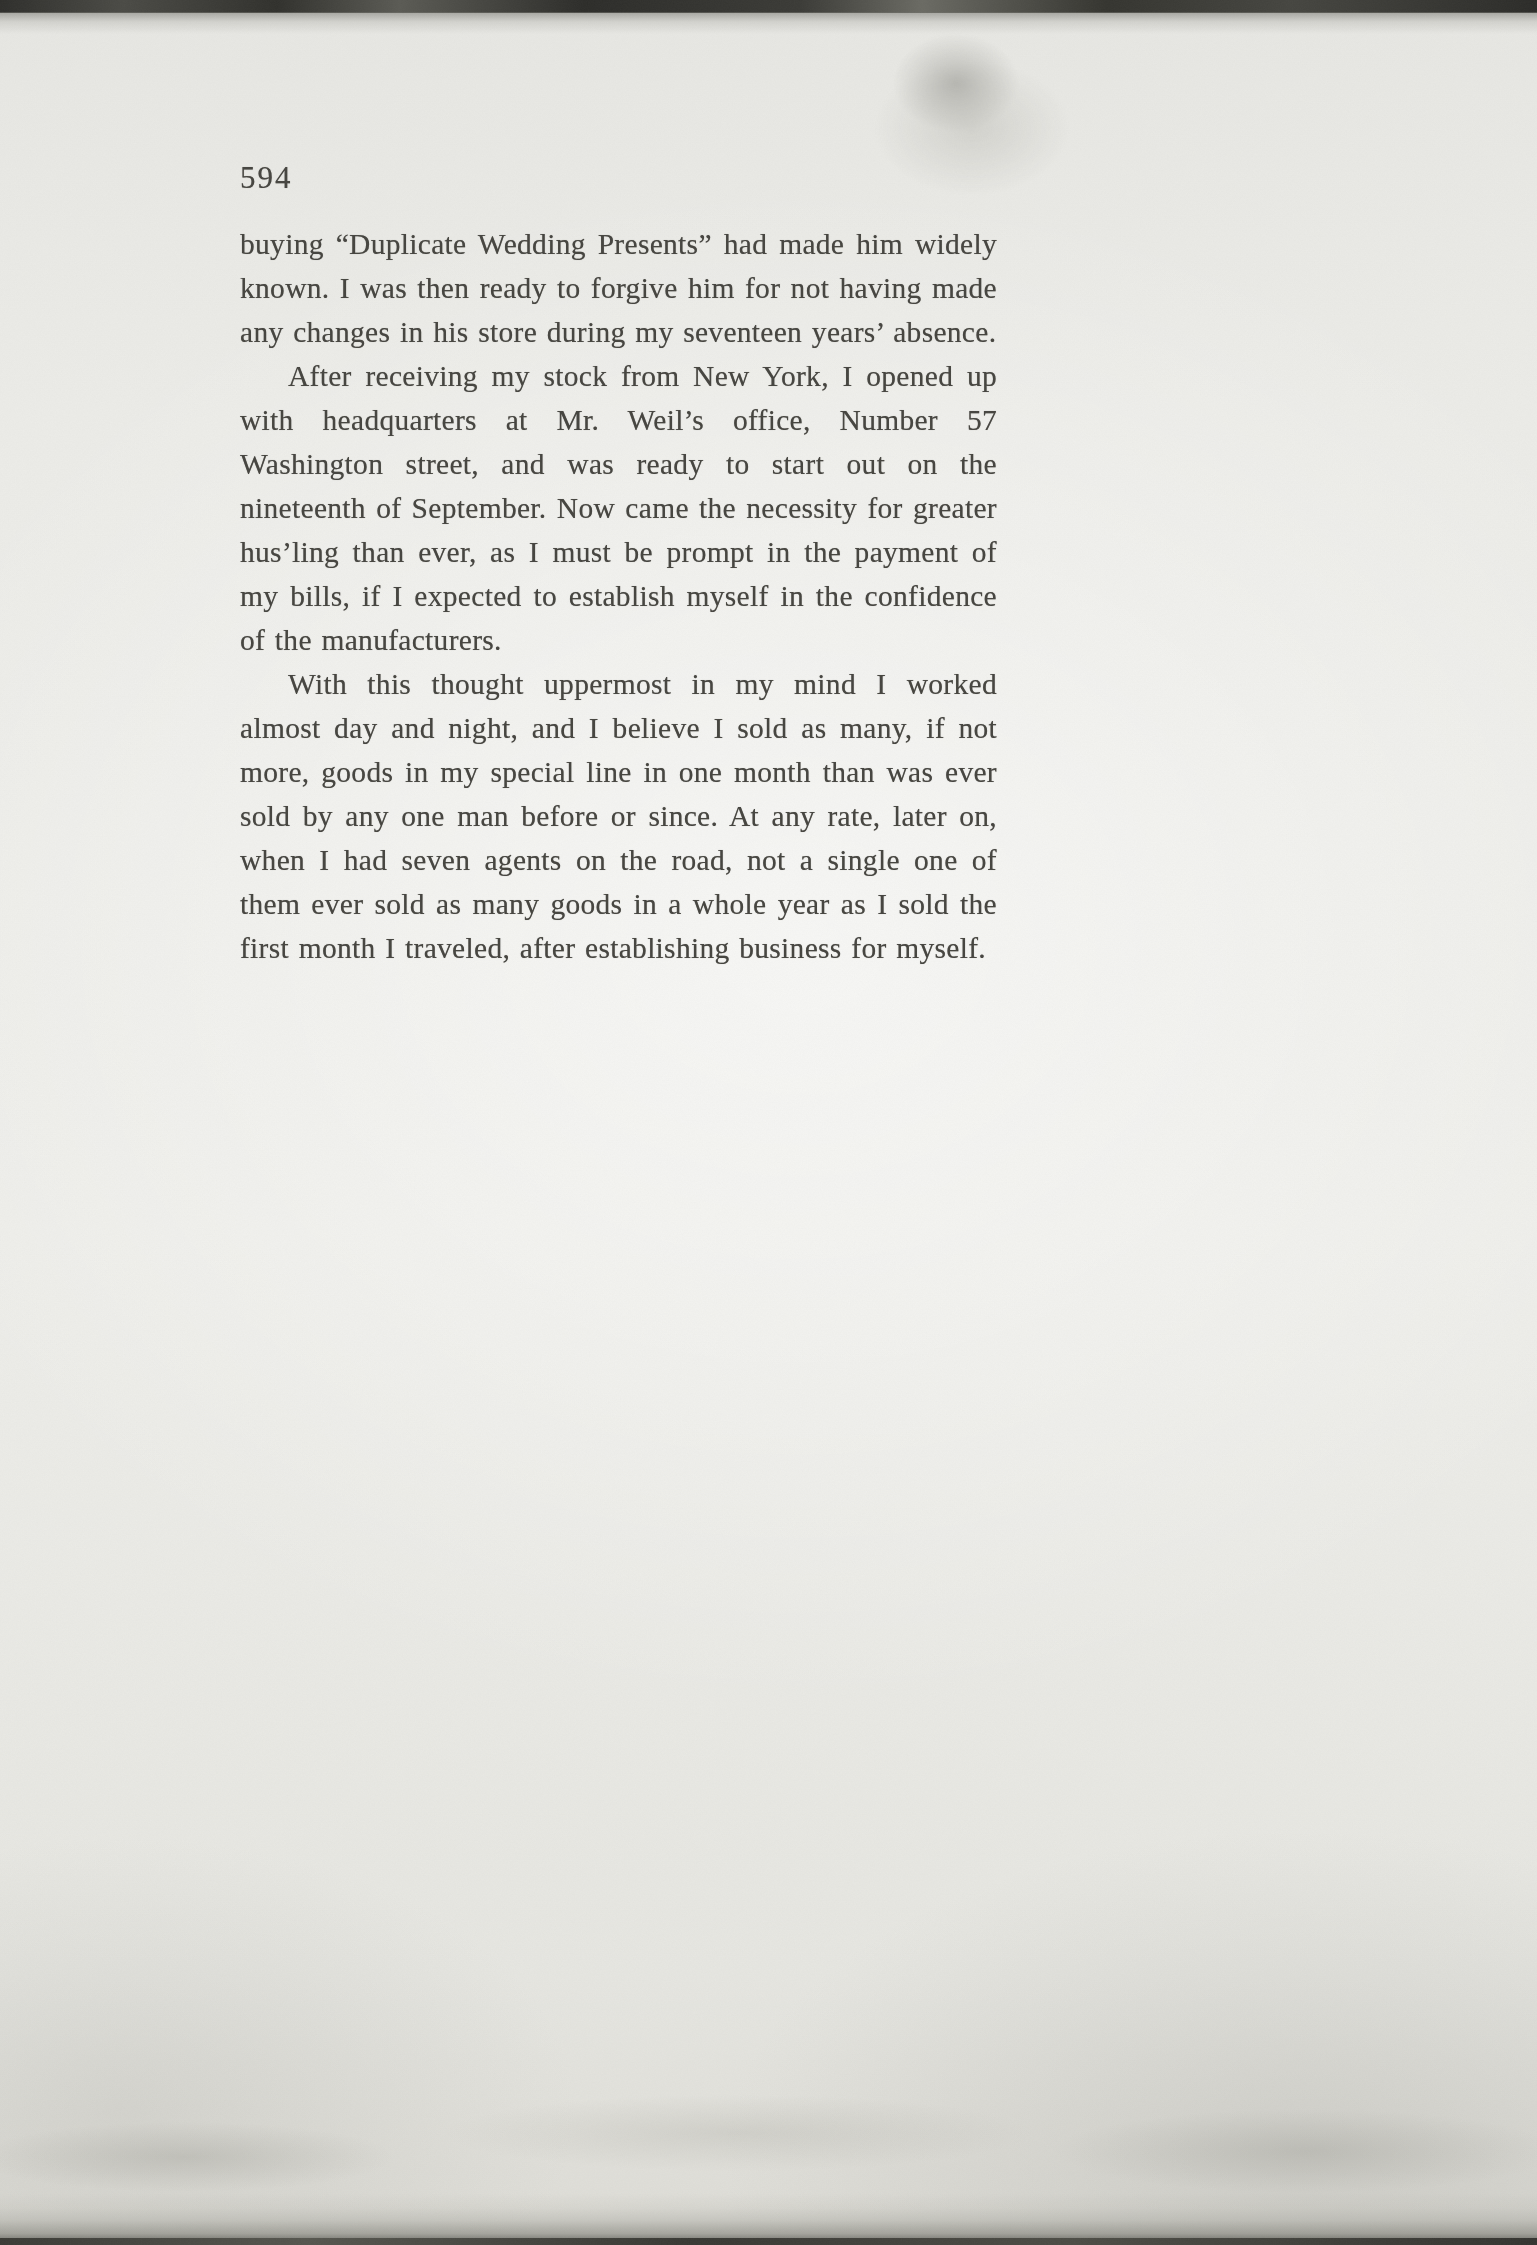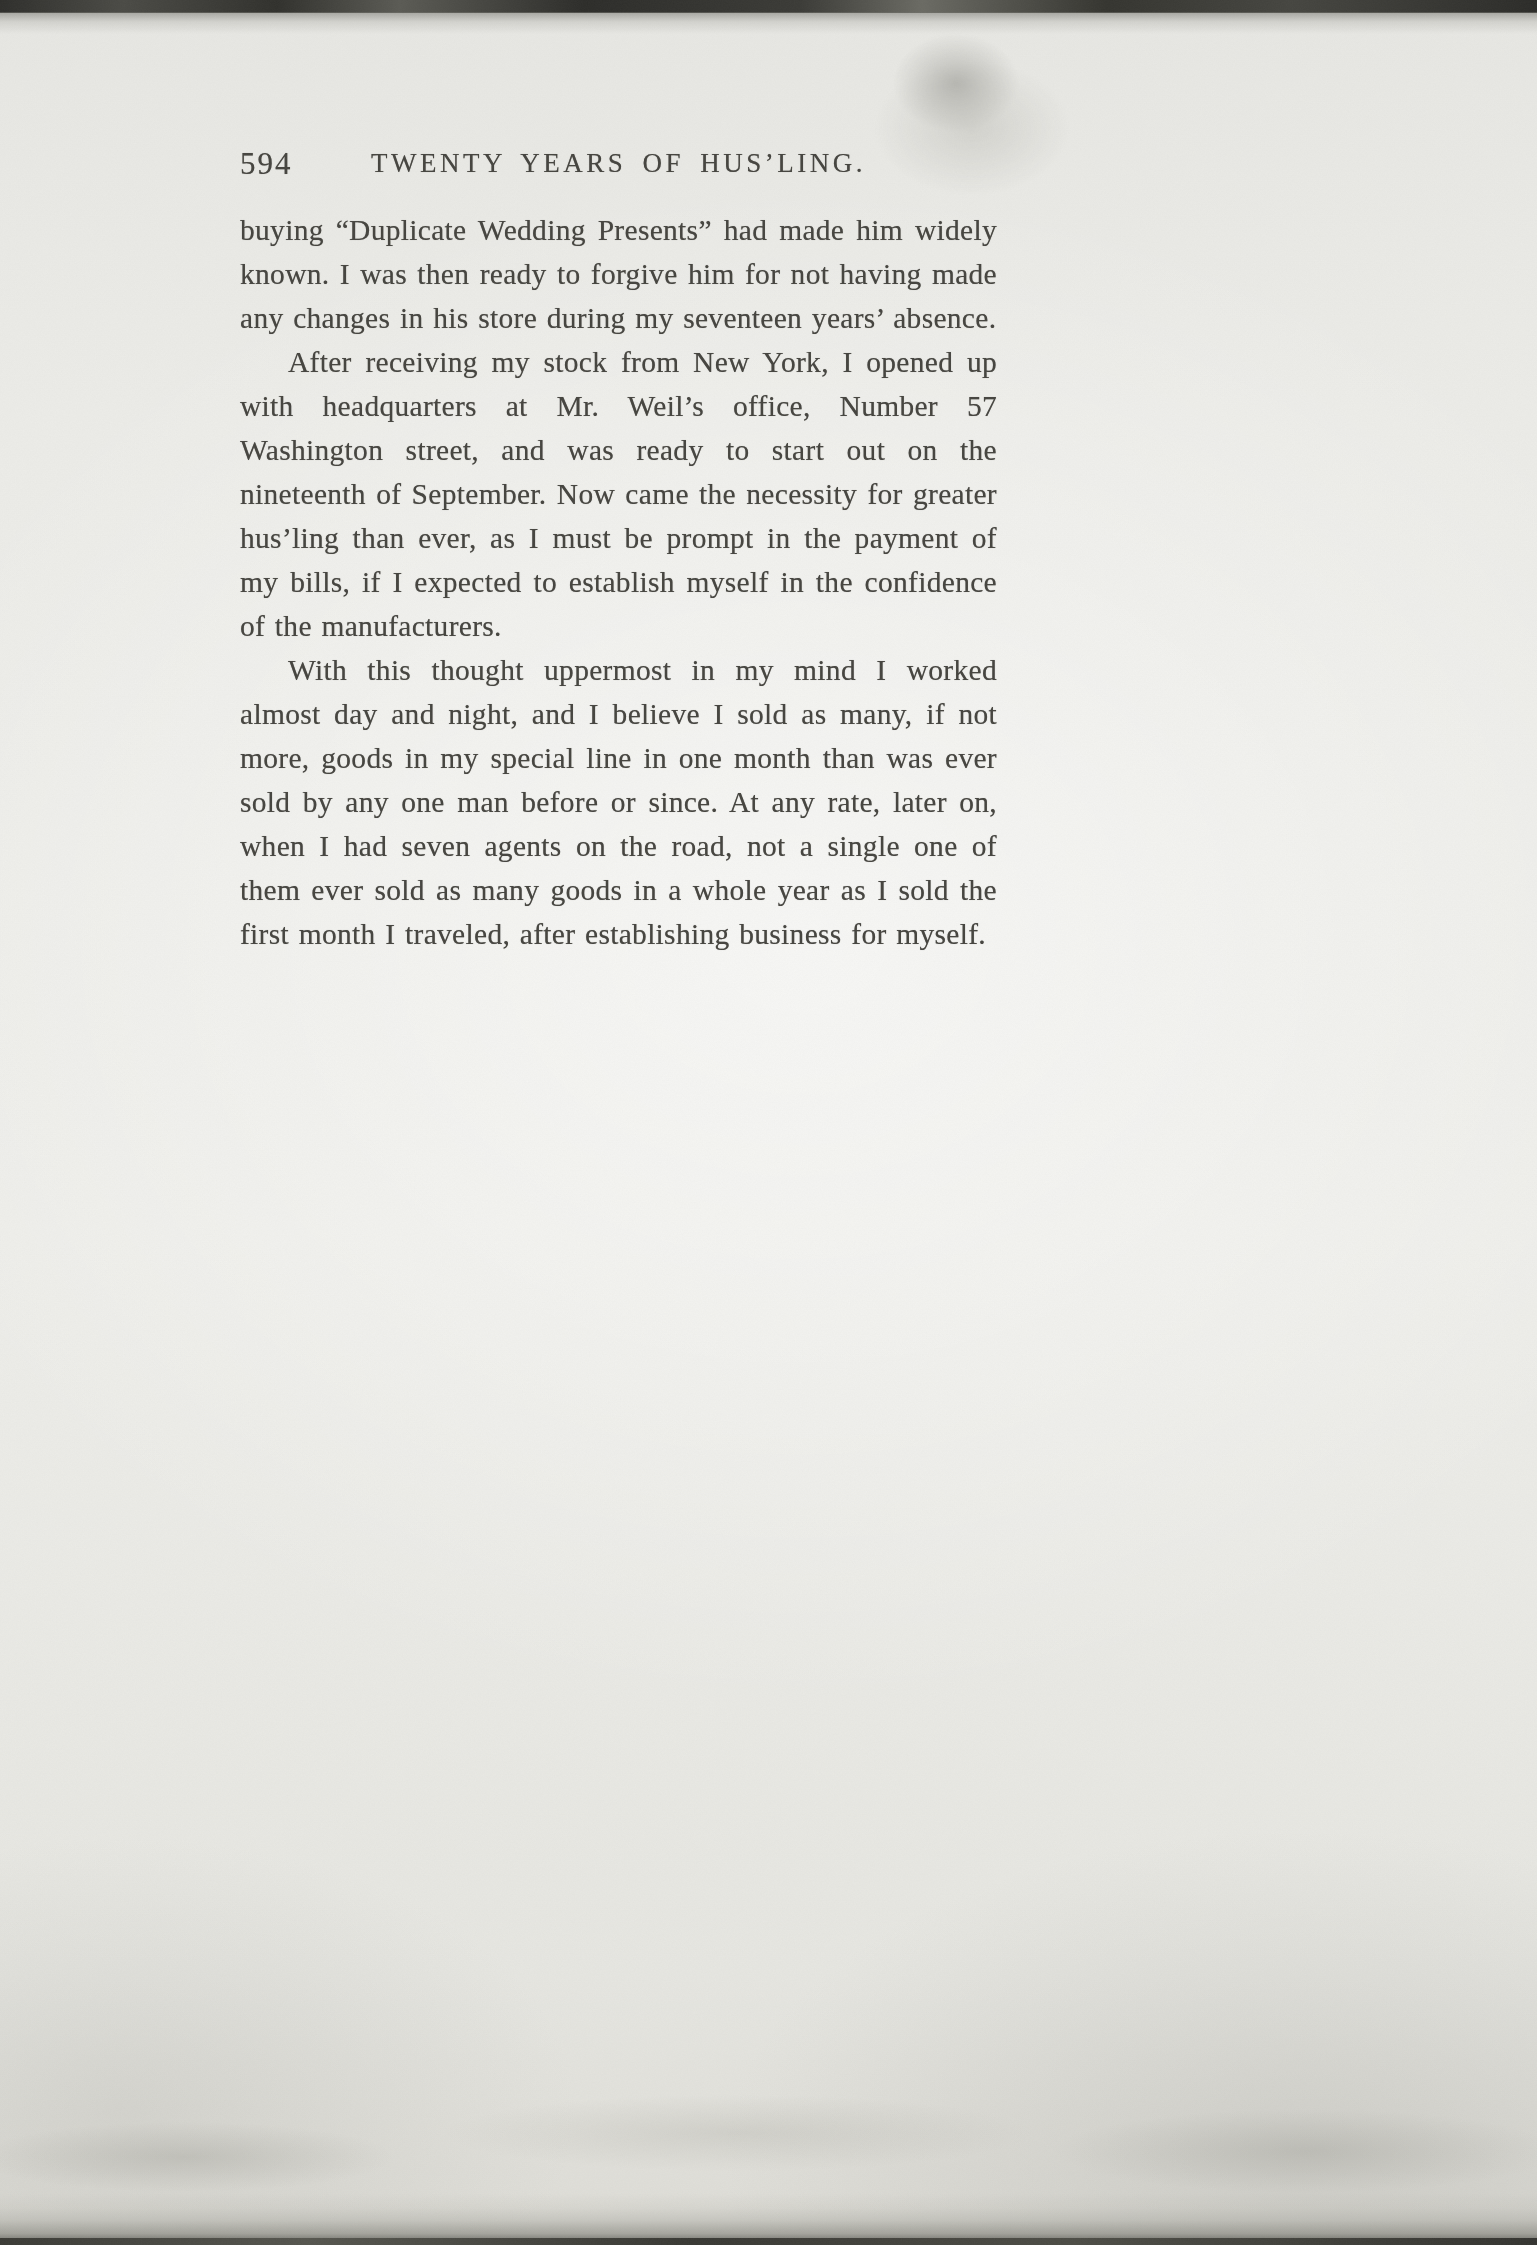--- a/index.html
+++ b/index.html
@@ -69,21 +69,21 @@
     width: 320px; height: 180px;
     background:
       radial-gradient(ellipse 90px 70px at 55% 35%, rgba(140,140,134,0.50), rgba(140,140,134,0) 70%),
       radial-gradient(ellipse 130px 90px at 60% 60%, rgba(160,160,152,0.30), rgba(160,160,152,0) 75%);
     filter: blur(1px);
   }
 
   
   .content {
     position: absolute;
-    top: 144px;
+    top: 158px;
     left: 240px;
     width: 757px;
     color: #45443f;
     text-shadow: 0 0 0.7px rgba(69,68,63,0.55);
   }
   .header {
     position: relative;
     height: 42px;
     margin-bottom: 22px;
   }
@@ -125,21 +125,20 @@
 
 <div class="scan-page">
 
   <div class="edge-top"></div>
   <div class="edge-top-fade"></div>
   <div class="smudge-top-right"></div>
 
   <div class="content">
     <div class="header">
       <span class="pagenum">594</span>
-      <span class="running-title">TWENTY YEARS OF HUS’LING.</span>
     </div>
     <p class="noindent">buying “Duplicate Wedding Presents” had made him widely known.  I was then ready to forgive him for not having made any changes in his store during my seventeen years’ absence.</p>
     <p>After receiving my stock from New York, I opened up with headquarters at Mr. Weil’s office, Number 57 Washington street, and was ready to start out on the nineteenth of September. Now came the necessity for greater hus’ling than ever, as I must be prompt in the payment of my bills, if I expected to establish myself in the confidence of the manufacturers.</p>
     <p>With this thought uppermost in my mind I worked almost day and night, and I believe I sold as many, if not more, goods in my special line in one month than was ever sold by any one man before or since.  At any rate, later on, when I had seven agents on the road, not a single one of them ever sold as many goods in a whole year as I sold the first month I traveled, after establishing business for myself.</p>
   </div>
 
   <div class="bottom-mottle"></div>
   <div class="edge-bottom"></div>
 
   <svg class="grain" width="1537" height="2245" aria-hidden="true">

